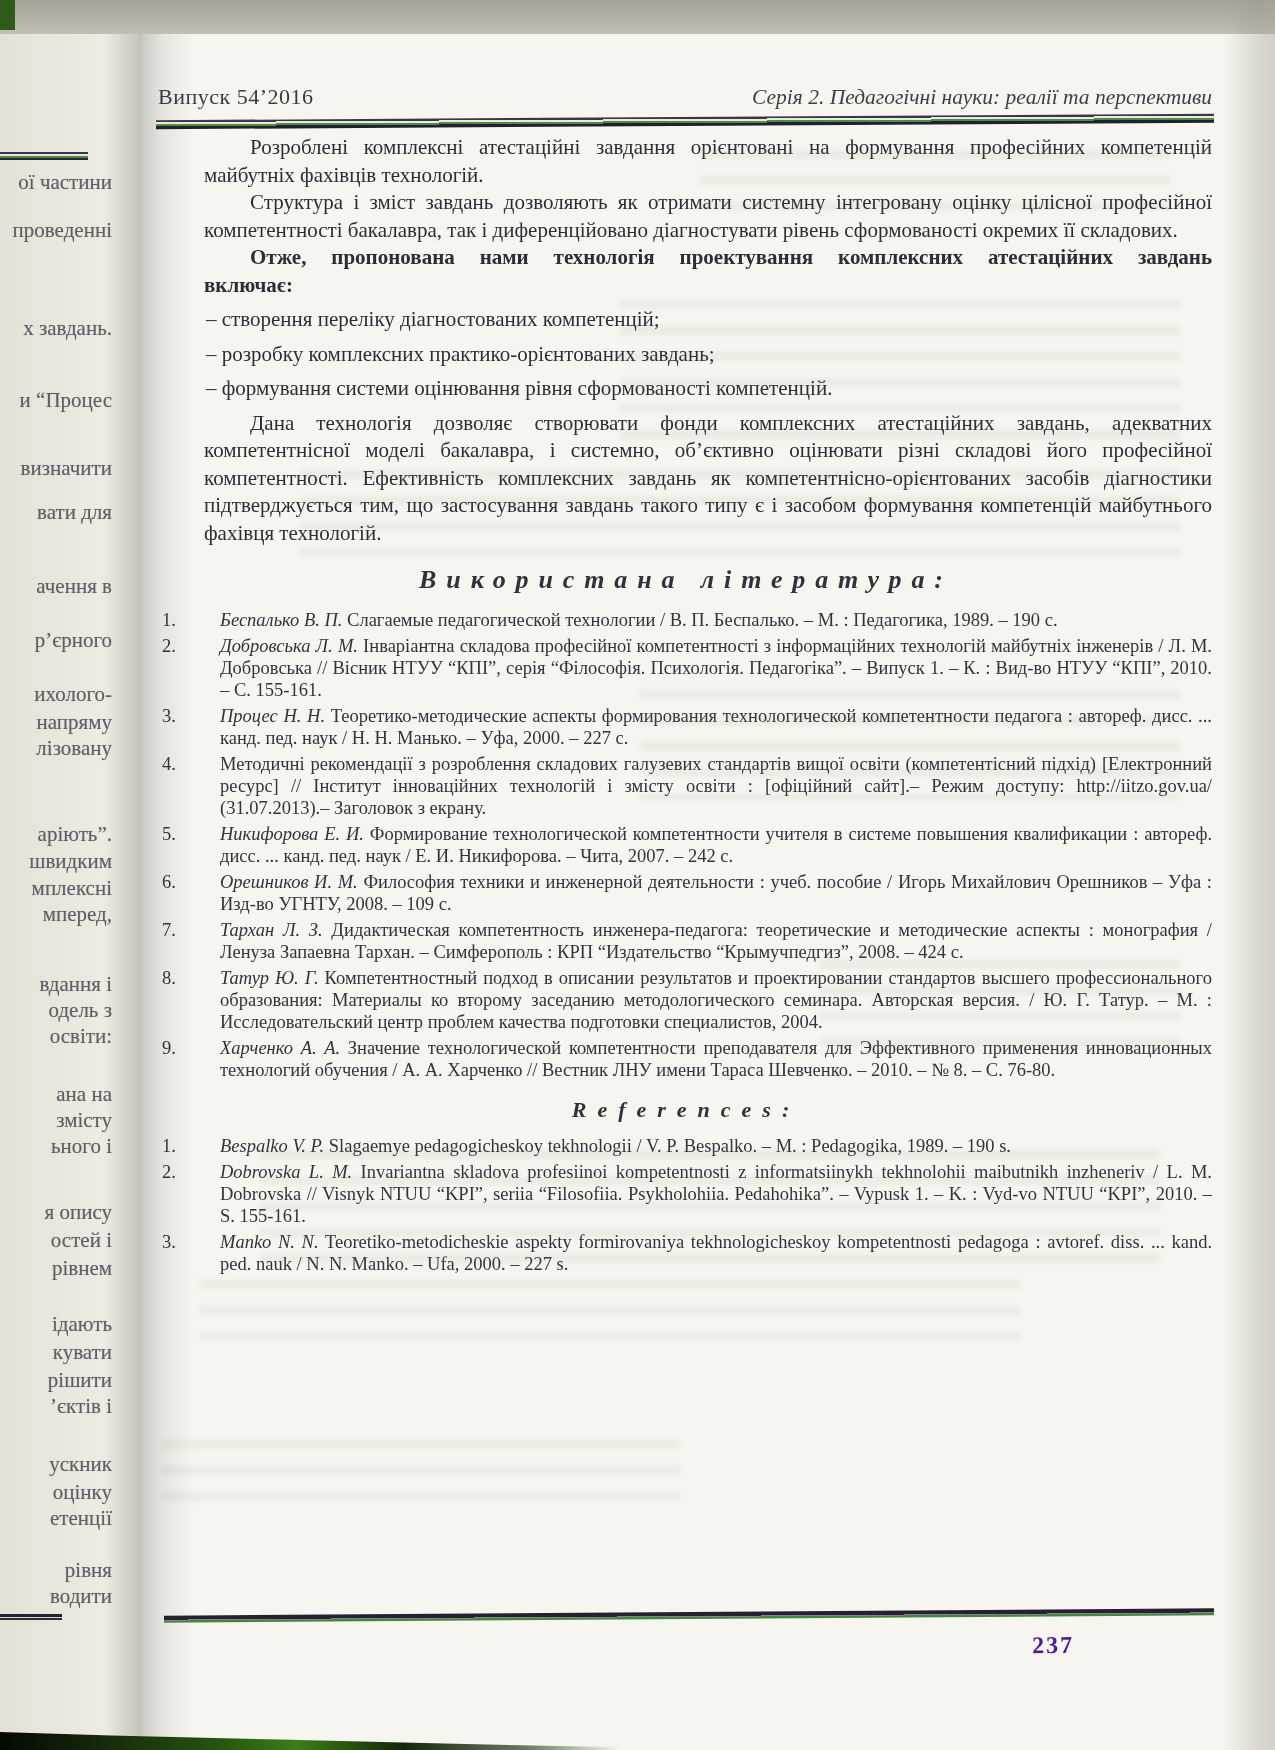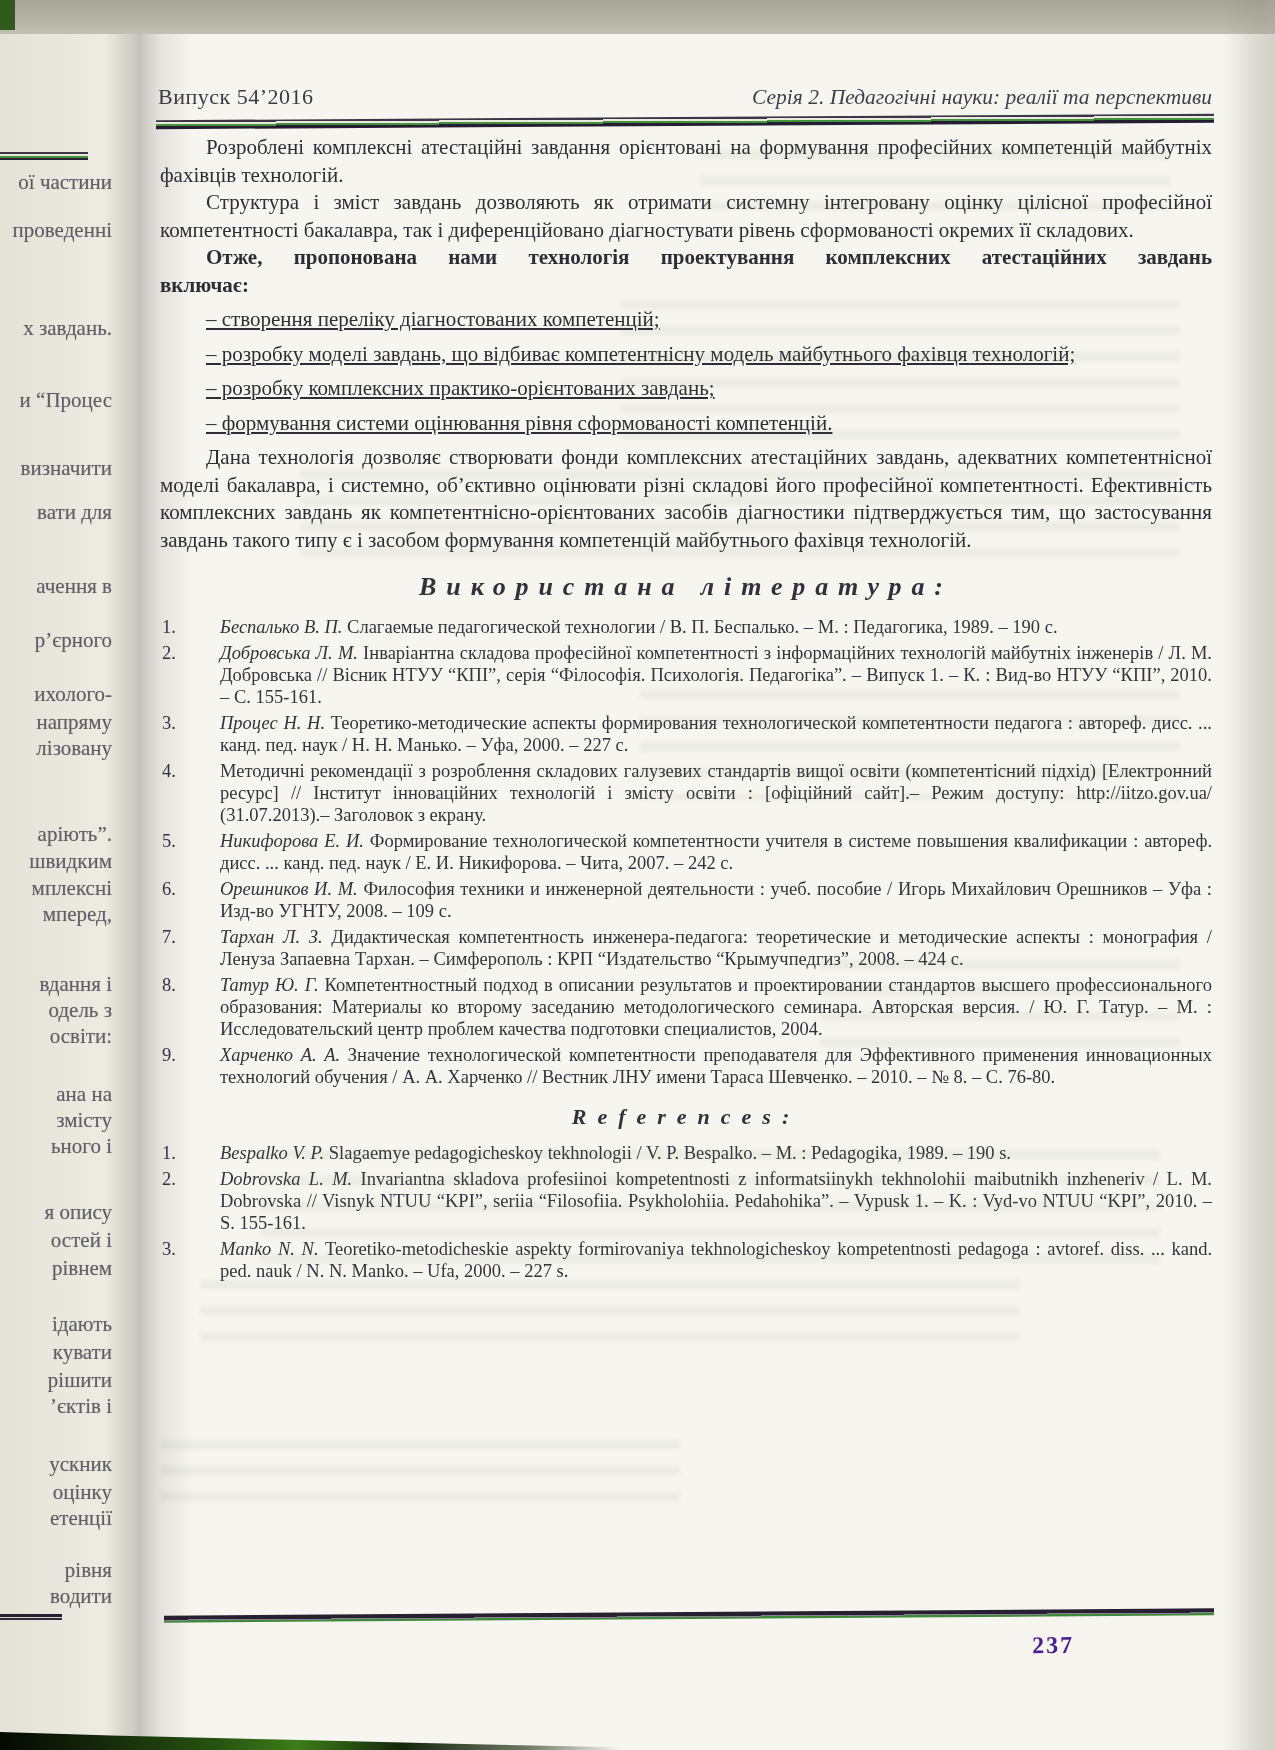--- a/index.html
+++ b/index.html
@@ -33,23 +33,23 @@
               justify-content:space-between;align-items:baseline;color:#3c3b44;}
   .issue{font-size:22px;letter-spacing:.5px;}
   .series{font-style:italic;font-size:21.5px;color:#3f3e48;}
   .header-rule{position:absolute;left:156px;top:117px;width:1058px;height:9px;
                transform:rotate(-0.35deg);
                background:linear-gradient(180deg,#3d3648 0 2px,#eceadf 2px 4px,#45913d 4px 6px,#251d32 6px 9px);}
 
   
   .content{position:absolute;left:160px;top:134px;width:1052px;color:#2e2d36;}
   .para{font-size:21px;line-height:27.5px;text-align:justify;margin:0;}
-  .ind{text-indent:46px;}
+  .ind{text-indent:46px;margin-left:44px;}
   .spread{word-spacing:15px;font-weight:bold;}
-  .dash{font-size:21px;line-height:27.5px;text-align:justify;text-indent:46px;margin:7px 0;text-decoration:underline;}
+  .dash{font-size:21px;line-height:27.5px;text-align:justify;text-indent:46px;margin:7px 0;}
   .lit-heading{text-align:center;font-weight:bold;font-style:italic;font-size:26px;
                letter-spacing:.38em;margin:18px 0 14px;color:#32313a;}
   .refs-heading{text-align:center;font-weight:bold;font-style:italic;font-size:22px;
                 letter-spacing:.5em;margin:16px 0 12px;color:#32313a;}
   .ref-row{display:flex;font-size:18.5px;line-height:22px;margin-bottom:4px;color:#34333c;}
   .ref-num{flex:none;width:58px;padding-left:2px;}
   .ref-body{flex:1;text-align:justify;}
   .ref-body .au{font-style:italic;}
 
   
@@ -122,21 +122,20 @@
     <span class="series">Серія 2. Педагогічні науки: реалії та перспективи</span>
   </div>
   <div class="header-rule"></div>
 
   <div class="content">
     <p class="para ind">Розроблені комплексні атестаційні завдання орієнтовані на формування професійних компетенцій майбутніх фахівців технологій.</p>
     <p class="para ind">Структура і зміст завдань дозволяють як отримати системну інтегровану оцінку цілісної професійної компетентності бакалавра, так і диференційовано діагностувати рівень сформованості окремих її складових.</p>
     <p class="para ind spread">Отже, пропонована нами технологія проектування комплексних атестаційних завдань включає:</p>
 
     <div class="dash">– створення переліку діагностованих компетенцій;</div>
-    <div class="dash">– розробку моделі завдань, що відбиває компетентнісну модель майбутнього фахівця технологій;</div>
     <div class="dash">– розробку комплексних практико-орієнтованих завдань;</div>
     <div class="dash">– формування системи оцінювання рівня сформованості компетенцій.</div>
 
     <p class="para ind">Дана технологія дозволяє створювати фонди комплексних атестаційних завдань, адекватних компетентнісної моделі бакалавра, і системно, об’єктивно оцінювати різні складові його професійної компетентності. Ефективність комплексних завдань як компетентнісно-орієнтованих засобів діагностики підтверджується тим, що застосування завдань такого типу є і засобом формування компетенцій майбутнього фахівця технологій.</p>
 
     <div class="lit-heading">Використана література:</div>
 
     <div class="ref-row">
       <span class="ref-num">1.</span>
       <div class="ref-body">

